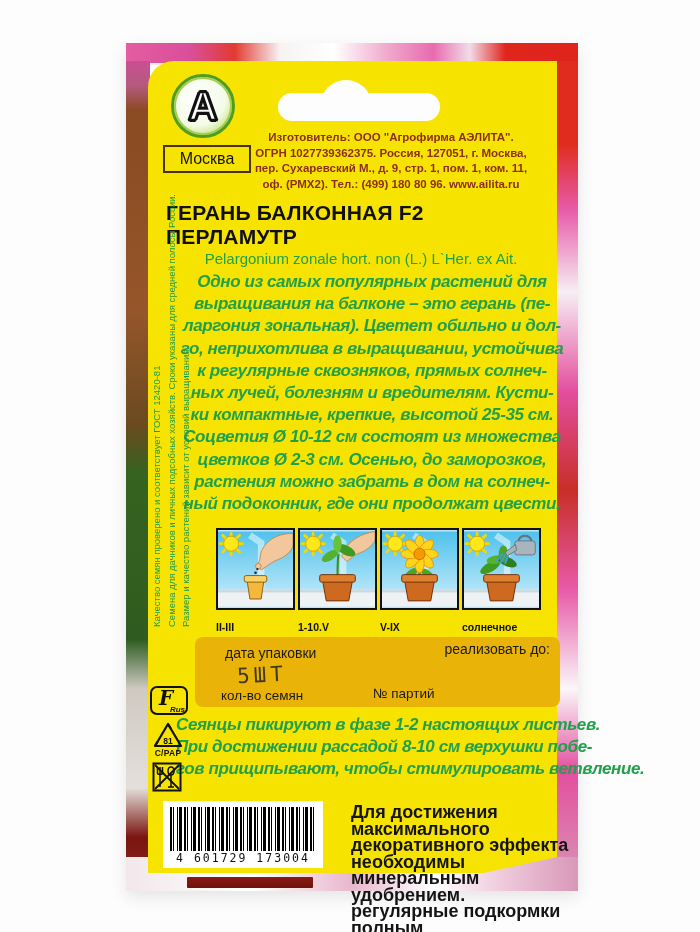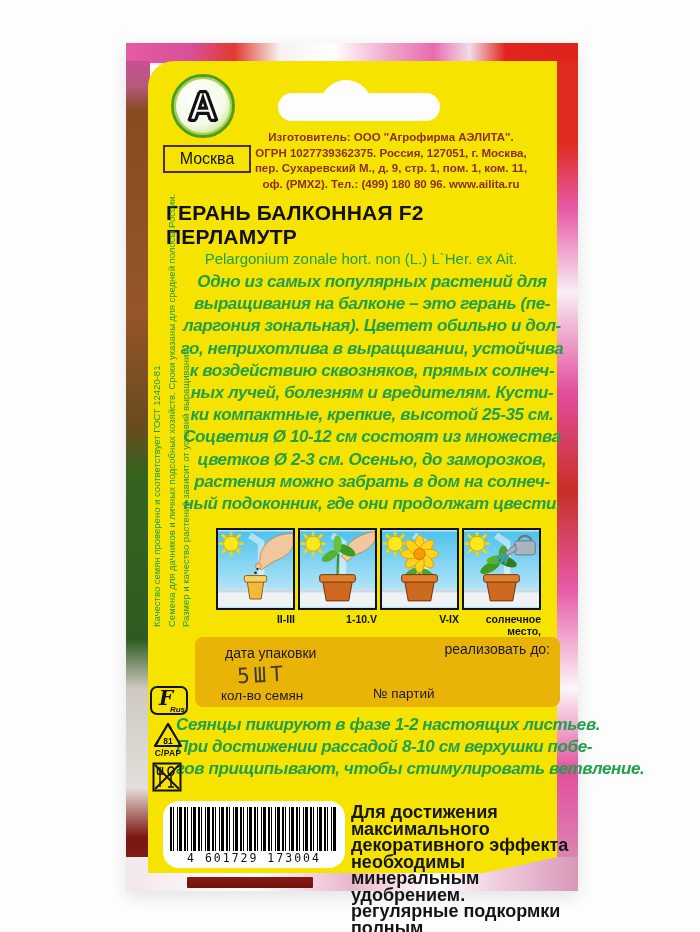--- a/index.html
+++ b/index.html
@@ -89,21 +89,21 @@
   
   .pictos{
     position:absolute;left:90px;top:485px;z-index:2;display:flex;gap:3px;
   }
   .picto{width:79px;}
   .picto .frame{
     width:79px;height:82px;border:2px solid #111;box-sizing:border-box;background:#bfe6f6;
   }
   .picto svg{display:block;width:100%;height:100%;}
   .picto .plabel{
-    margin-top:4px;text-align:right;font-size:10.5px;font-weight:bold;color:#111;line-height:11.5px;
+    margin-top:12px;text-align:left;font-size:10.5px;font-weight:bold;color:#111;line-height:11.5px;
   }
   
   .info-box{
     position:absolute;left:69px;top:594px;width:365px;height:70px;z-index:2;
     background:#eab308;border-radius:8px;color:#1a1a1a;
   }
   .ib-date{position:absolute;left:30px;top:8px;font-size:14px;}
   .ib-sell{position:absolute;right:10px;top:4px;font-size:14px;}
   .ib-stamp{
     position:absolute;left:42px;top:26px;font-size:21px;color:#2a2a2a;
@@ -112,21 +112,21 @@
   }
   .ib-qty{position:absolute;left:26px;top:51px;font-size:13.5px;}
   .ib-batch{position:absolute;left:178px;top:49px;font-size:13.5px;}
   .care-note{
     position:absolute;left:50px;top:671px;width:392px;z-index:2;
     text-align:left;color:#21a04c;font-weight:bold;font-style:italic;
     font-size:17px;line-height:22px;letter-spacing:-.4px;white-space:nowrap;
   }
   
   .barcode-label{
-    position:absolute;left:37px;top:758px;width:182px;height:67px;z-index:2;background:#fff;border-radius:16px;
+    position:absolute;left:37px;top:758px;width:160px;height:67px;z-index:2;background:#fff;
   }
   .bars{
     position:absolute;left:7px;right:7px;top:6px;height:44px;
     background:repeating-linear-gradient(90deg,
       #000 0px,#000 2px,#fff 2px,#fff 3px,
       #000 3px,#000 4px,#fff 4px,#fff 7px,
       #000 7px,#000 8px,#fff 8px,#fff 9px,
       #000 9px,#000 12px,#fff 12px,#fff 14px);
   }
   .digits{
@@ -190,21 +190,21 @@
     <div>ГЕРАНЬ БАЛКОННАЯ F2</div>
     <div>ПЕРЛАМУТР</div>
   </div>
   <div class="latin">Pelargonium zonale hort. non (L.) L`Her. ex Ait.</div>
 
   <div class="description">
     <div>Одно из самых популярных растений для</div>
     <div>выращивания на балконе – это герань (пе-</div>
     <div>ларгония зональная). Цветет обильно и дол-</div>
     <div>го, неприхотлива в выращивании, устойчива</div>
-    <div>к воздействию сквозняков, прямых солнеч-</div>
+    <div>к регулярные сквозняков, прямых солнеч-</div>
     <div>ных лучей, болезням и вредителям. Кусти-</div>
     <div>ки компактные, крепкие, высотой 25-35 см.</div>
     <div>Соцветия Ø 10-12 см состоят из множества</div>
     <div>цветков Ø 2-3 см. Осенью, до заморозков,</div>
     <div>растения можно забрать в дом на солнеч-</div>
     <div>ный подоконник, где они продолжат цвести.</div>
   </div>
 
   <div class="pictos">
 

